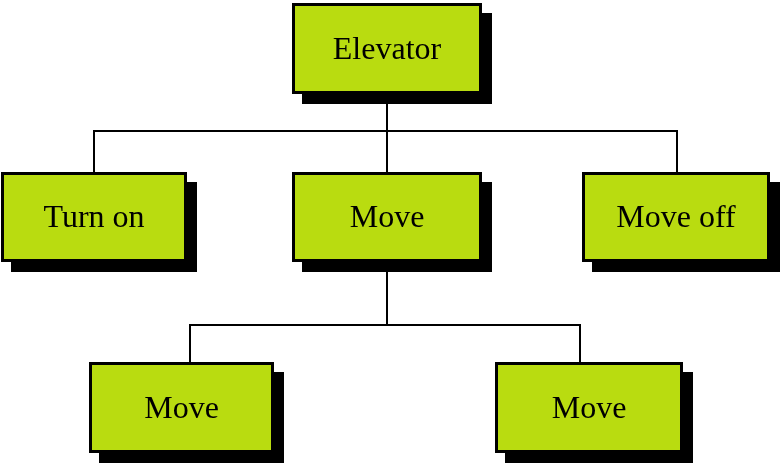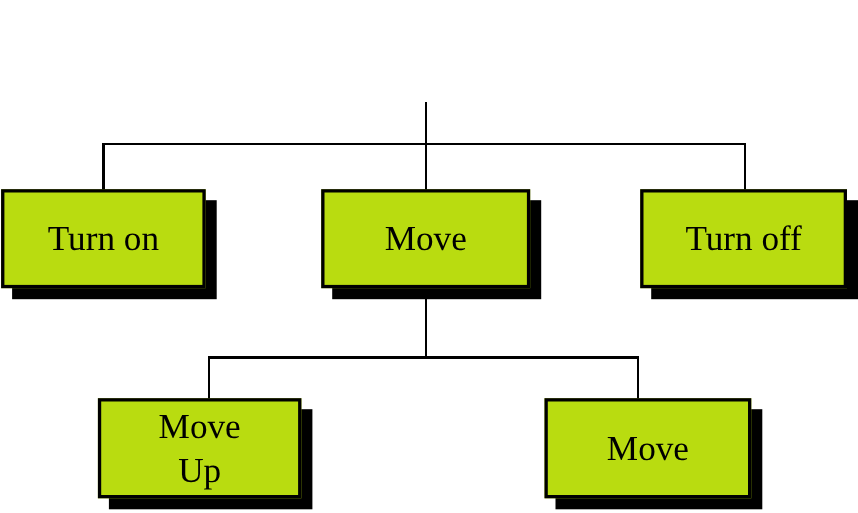--- a/index.html
+++ b/index.html
@@ -56,35 +56,37 @@
     <line x1="93" y1="131" x2="678" y2="131"></line>
     <line x1="94" y1="130" x2="94" y2="174"></line>
     <line x1="387" y1="130" x2="387" y2="174"></line>
     <line x1="677" y1="130" x2="677" y2="174"></line>
     <line x1="387" y1="261" x2="387" y2="326"></line>
     <line x1="189" y1="325" x2="581" y2="325"></line>
     <line x1="190" y1="324" x2="190" y2="364"></line>
     <line x1="580" y1="324" x2="580" y2="364"></line>
   </svg>
 
+  <div class="node node-elevator">
+    <span>Elevator</span>
+  </div>
 
   <div class="node node-turn-on">
     <span>Turn on</span>
   </div>
 
   <div class="node node-move">
     <span>Move</span>
   </div>
 
   <div class="node node-turn-off">
-    <span>Turn off</span>
+    <span>Move off</span>
   </div>
 
   <div class="node node-move-up">
     <span>Move</span>
-    <span>Up</span>
   </div>
 
   <div class="node node-move-down">
     <span>Move</span>
   </div>
 
 </div>
 
 </body></html>

